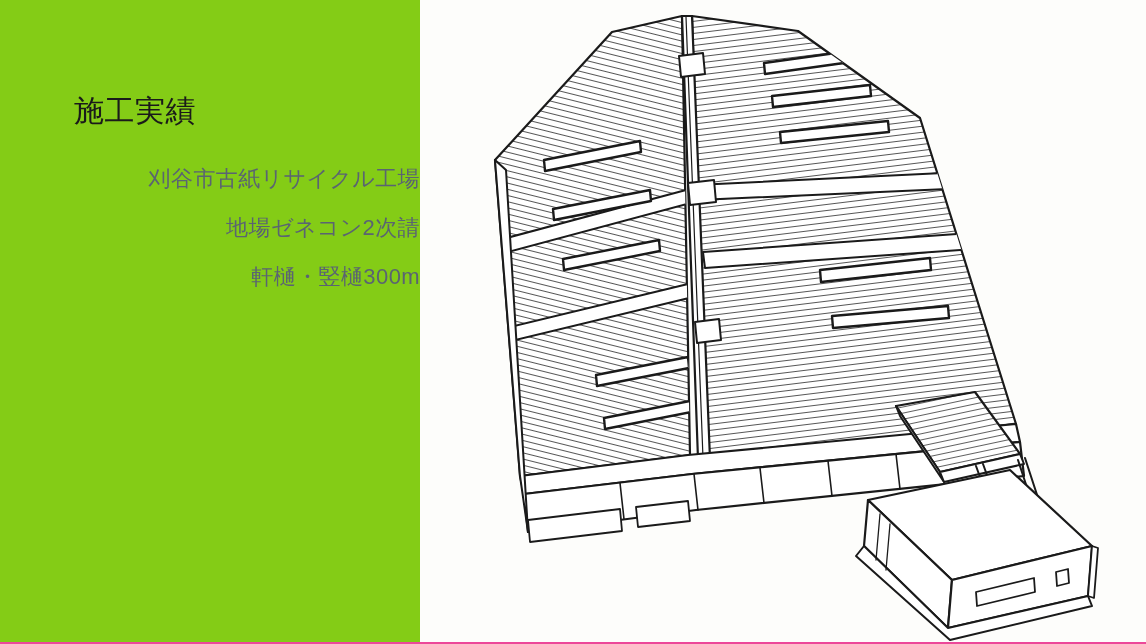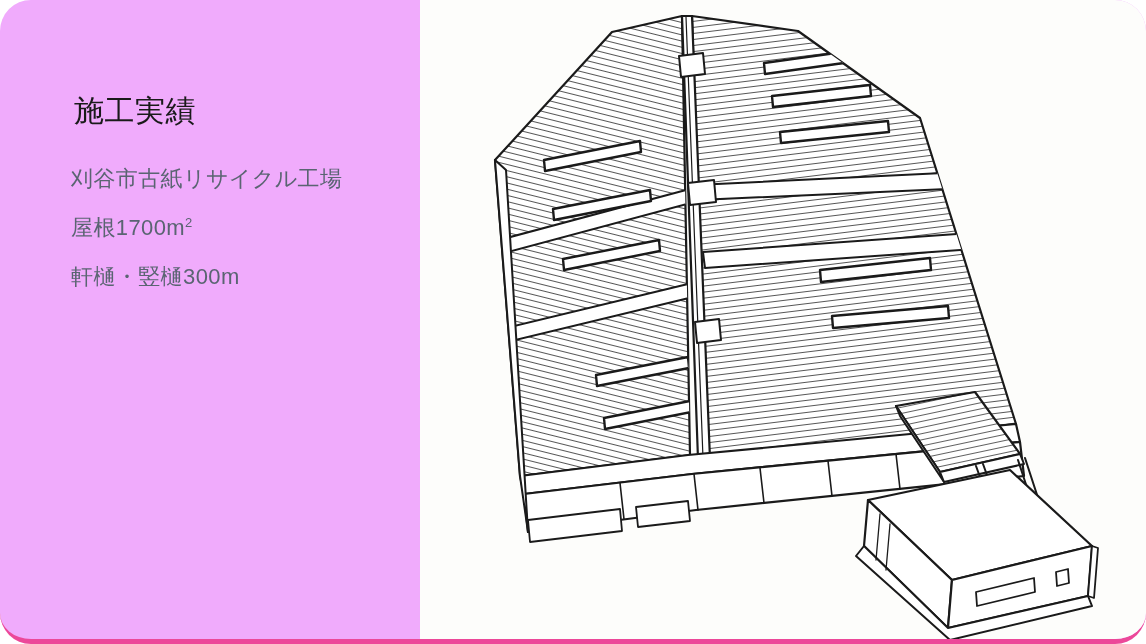--- a/index.html
+++ b/index.html
@@ -8,25 +8,24 @@
     padding: 0;
     background: #ffffff;
   }
   body {
     font-family: "Liberation Sans", "DejaVu Sans", sans-serif;
   }
   .page {
     position: relative;
     width: 1146px;
     height: 644px;
-    background: #f0abfc;
+    background: #84cc16;
     overflow: hidden;
     box-sizing: border-box;
-    border-bottom: 5px solid #ec4899;
-    border-radius: 31px;
+    border-bottom: 2px solid #ec4899;
   }
 
   
   .text-col {
     position: absolute;
     left: 60px;
     top: 96px;
     width: 360px;
   }
   .heading {
@@ -42,20 +41,21 @@
     list-style: none;
     margin: 0;
     padding: 0;
   }
   .spec-item {
     font-size: 22px;
     line-height: 49px;
     color: #5a6472;
     white-space: nowrap;
     letter-spacing: 0.4px;
+    text-align: right;
   }
   .spec-item.indent {
     padding-left: 11px;
   }
   .spec-item.noindent {
     padding-left: 0px;
   }
   .sup {
     font-size: 13px;
     vertical-align: super;
@@ -81,21 +81,21 @@
 <body>
 
 <div class="page">
 
   <div class="text-col">
 
     <h1 class="heading">施工実績</h1>
 
     <ul class="spec-list">
       <li class="spec-item indent">刈谷市古紙リサイクル工場</li>
-      <li class="spec-item indent"><span>屋根1700m</span><span class="sup">2</span></li>
+      <li class="spec-item indent">地場ゼネコン2次請</li>
       <li class="spec-item indent">軒樋・竪樋300m</li>
     </ul>
   </div>
 
   <div class="illus-wrap">
     <svg viewBox="0 0 726 643" xmlns="http://www.w3.org/2000/svg">
       <defs>
 
         <pattern id="hatchA" width="6" height="6" patternUnits="userSpaceOnUse" patternTransform="rotate(14)">
           <rect width="6" height="6" fill="#ffffff"></rect>

